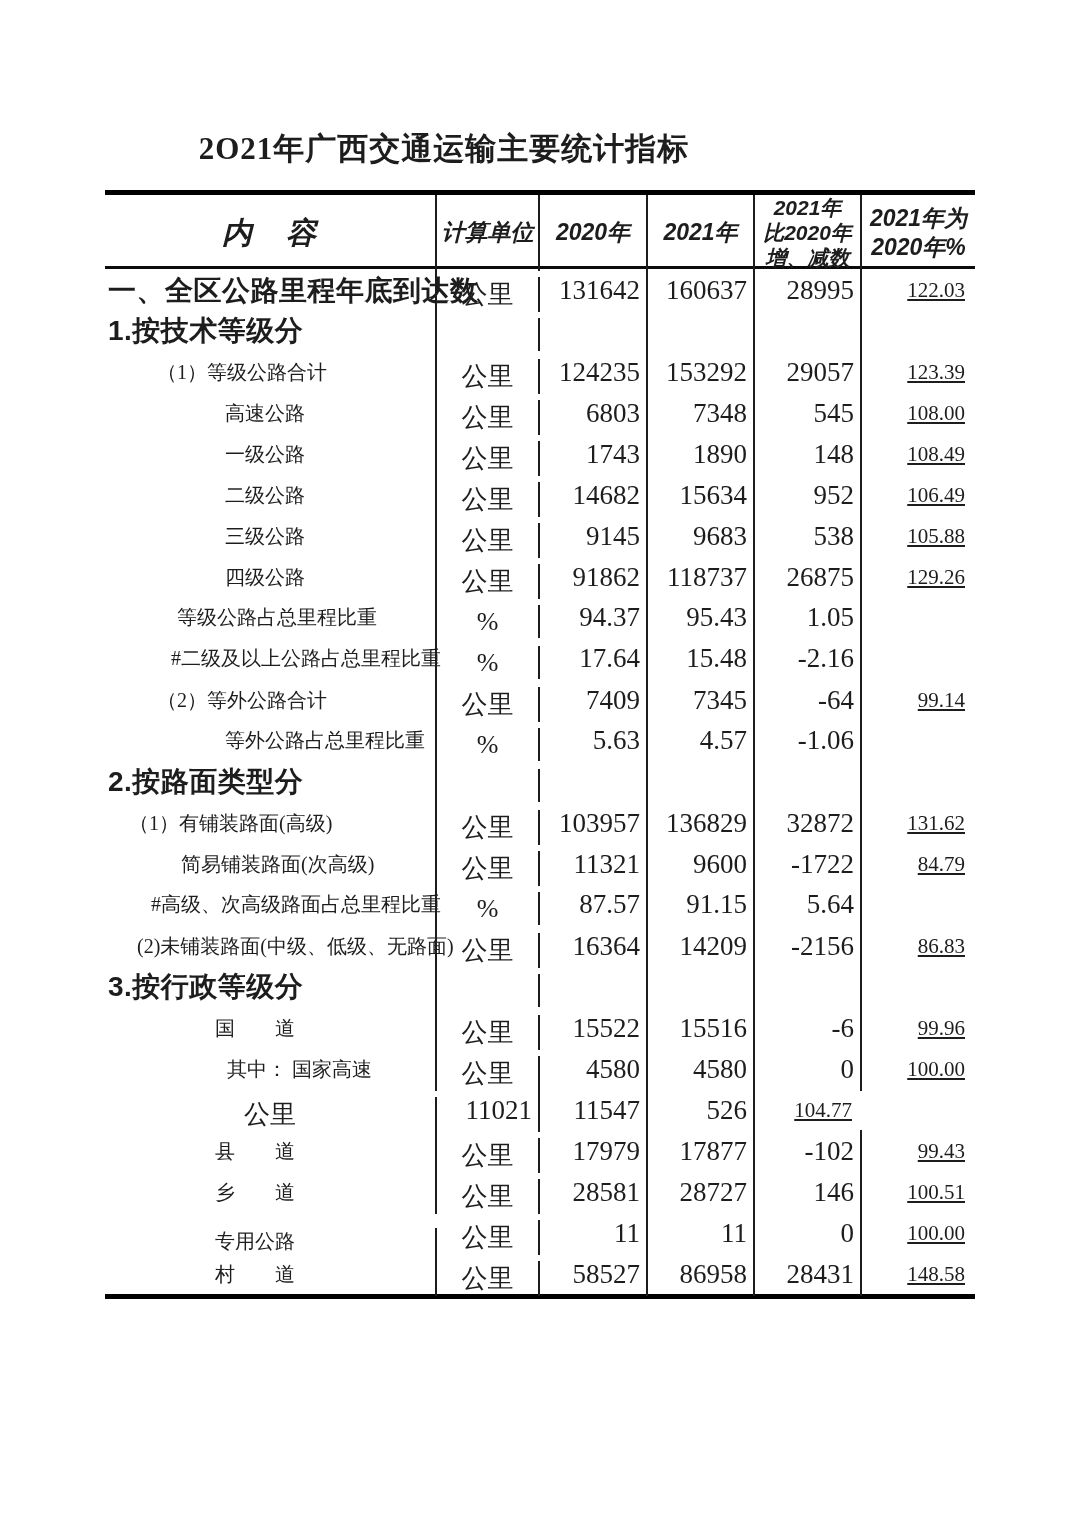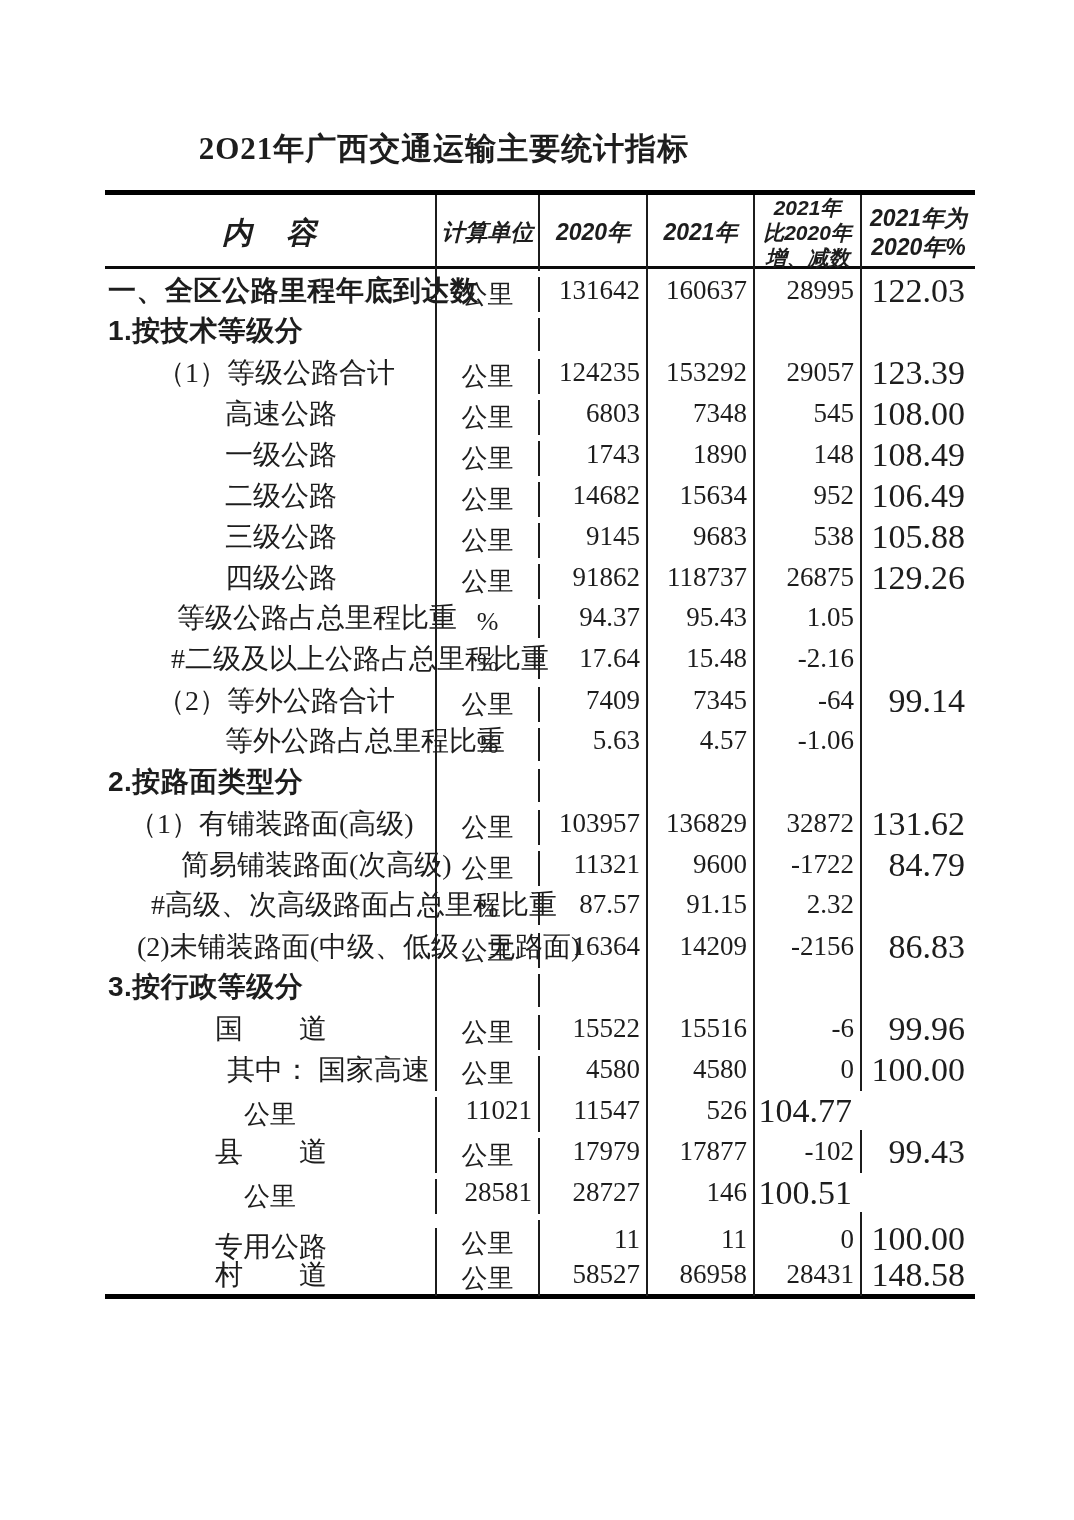--- a/index.html
+++ b/index.html
@@ -34,28 +34,28 @@
   .th-ratio{font-size:23px;line-height:1.25;}
   .trow{
     display:grid;grid-template-columns:332px 103px 108px 107px 107px 113px;
     height:41px;
   }
   .cell{
     display:flex;align-items:center;box-sizing:border-box;
     border-right:2px solid #1c1c1c;overflow:visible;
   }
   .cell:last-child{border-right:none;}
-  .c-label{font-size:28px;white-space:pre;justify-content:flex-start;}
+  .c-label{font-size:20px;white-space:pre;justify-content:flex-start;}
   .trow.bold .c-label{
     font-family:"Liberation Sans","DejaVu Sans",sans-serif;
     font-weight:bold;font-size:28px;letter-spacing:0.5px;
   }
   .c-unit{justify-content:center;font-size:26px;margin-top:8px;}
   .c-y2020,.c-y2021,.c-diff{justify-content:flex-end;padding-right:6px;font-size:27px;}
-  .c-ratio{justify-content:flex-end;padding-right:10px;font-size:34px;}
+  .c-ratio{justify-content:flex-end;padding-right:10px;font-size:21px;text-decoration:underline;}
 </style>
 </head>
 <body>
 
 <div class="title">2O21年广西交通运输主要统计指标</div>
 
 <div class="table">
   <div class="thead">
     <div class="th th-content">内　容</div>
     <div class="th">计算单位</div>
@@ -186,21 +186,21 @@
         <div class="cell c-y2020">11321</div>
         <div class="cell c-y2021">9600</div>
         <div class="cell c-diff">-1722</div>
         <div class="cell c-ratio">84.79</div>
       </div>
       <div class="trow">
         <div class="cell c-label" style="padding-left: 46px;">#高级、次高级路面占总里程比重</div>
         <div class="cell c-unit">%</div>
         <div class="cell c-y2020">87.57</div>
         <div class="cell c-y2021">91.15</div>
-        <div class="cell c-diff">2.32</div>
+        <div class="cell c-diff">5.64</div>
         <div class="cell c-ratio"></div>
       </div>
       <div class="trow">
         <div class="cell c-label" style="padding-left: 32px;">(2)未铺装路面(中级、低级、无路面)</div>
         <div class="cell c-unit">公里</div>
         <div class="cell c-y2020">16364</div>
         <div class="cell c-y2021">14209</div>
         <div class="cell c-diff">-2156</div>
         <div class="cell c-ratio">86.83</div>
       </div>
@@ -237,20 +237,21 @@
       </div>
       <div class="trow">
         <div class="cell c-label" style="padding-left: 110px;">县　　道</div>
         <div class="cell c-unit">公里</div>
         <div class="cell c-y2020">17979</div>
         <div class="cell c-y2021">17877</div>
         <div class="cell c-diff">-102</div>
         <div class="cell c-ratio">99.43</div>
       </div>
       <div class="trow">
+        <div class="cell c-label" style="padding-left: 110px;">乡　　道</div>
         <div class="cell c-unit">公里</div>
         <div class="cell c-y2020">28581</div>
         <div class="cell c-y2021">28727</div>
         <div class="cell c-diff">146</div>
         <div class="cell c-ratio">100.51</div>
       </div>
       <div class="trow">
         <div class="cell c-label" style="padding-left: 110px; margin-top: 16px;">专用公路</div>
         <div class="cell c-unit">公里</div>
         <div class="cell c-y2020">11</div>

